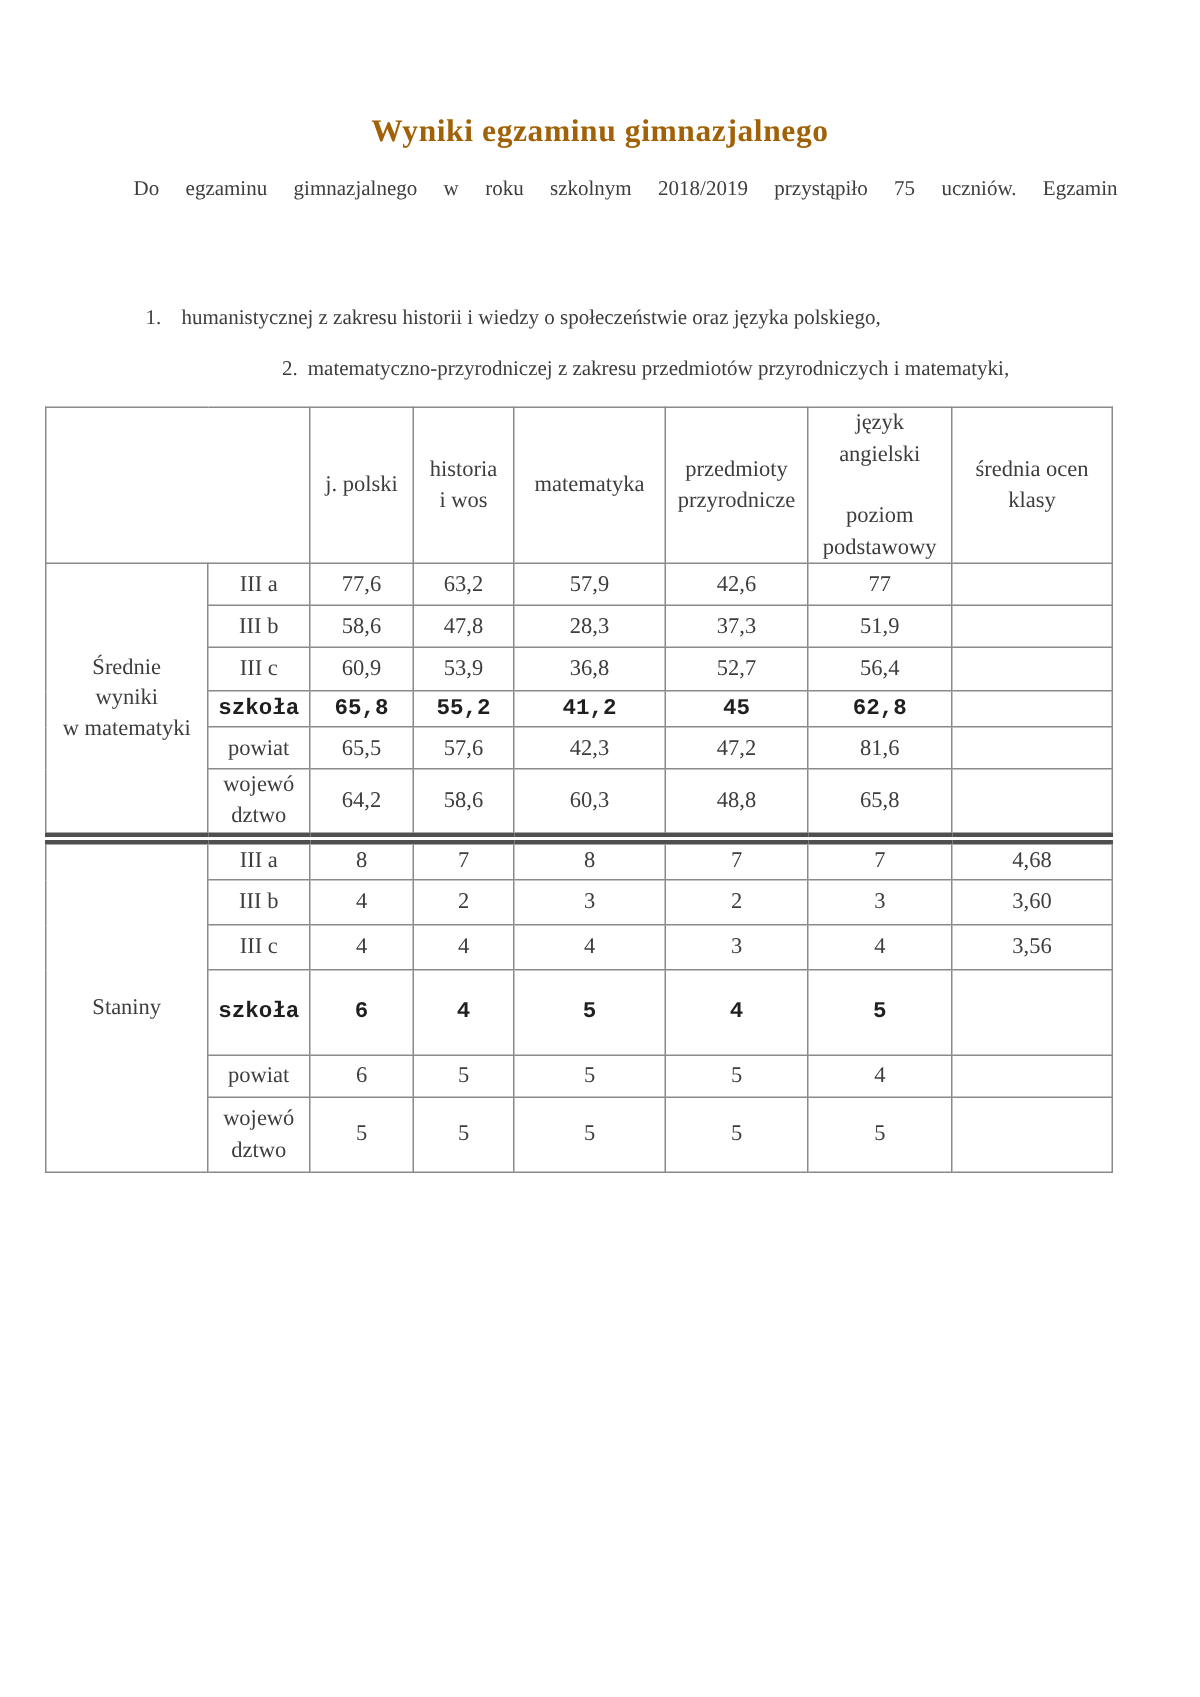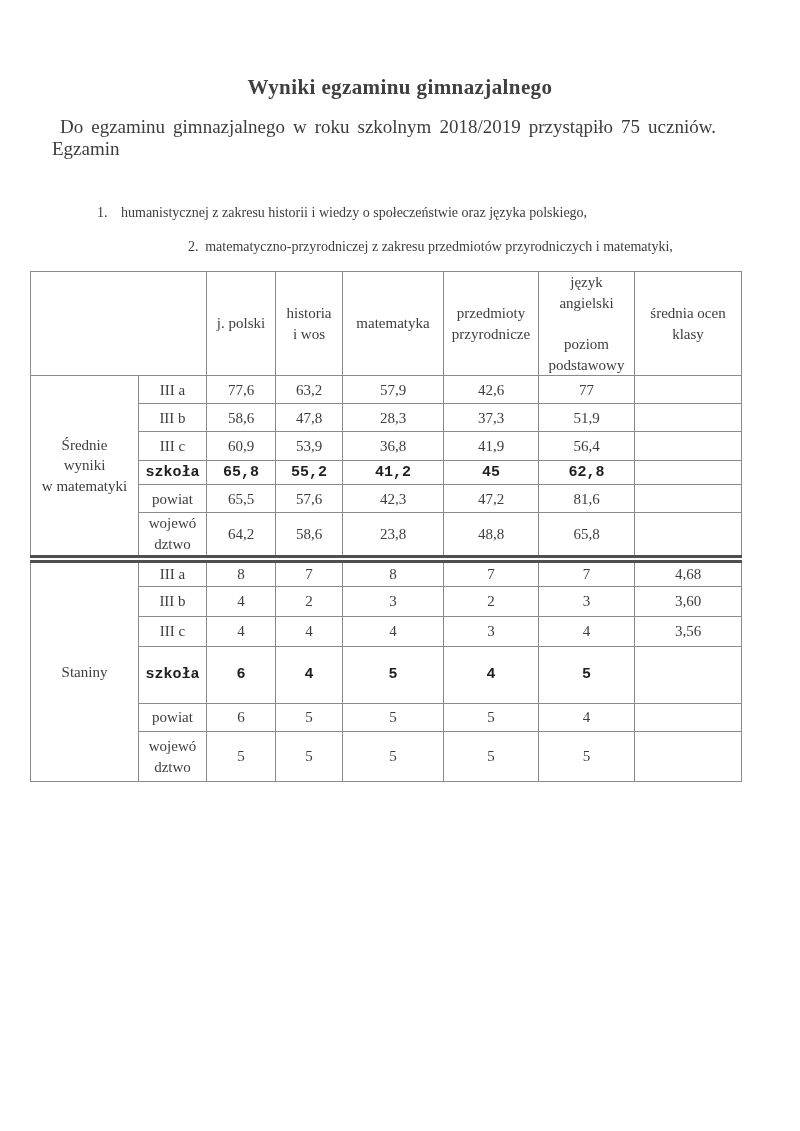--- a/index.html
+++ b/index.html
@@ -14,29 +14,29 @@
     overflow: hidden;
   }
   .doc-title {
     position: absolute;
     top: 75px;
     left: 0;
     width: 800px;
     text-align: center;
     font-size: 21px;
     font-weight: bold;
-    color: #404040;
+    color: #a16207;
     letter-spacing: 0.4px;
   }
   .intro {
     position: absolute;
     top: 116px;
-    left: 52px;
+    left: 81px;
     width: 664px;
-    font-size: 19px;
+    font-size: 14px;
     line-height: 22px;
   }
   .intro-line1 {
     text-align: justify;
     text-align-last: justify;
     text-indent: 8px;
   }
   .intro-line2 {
     text-align: left;
   }
@@ -154,21 +154,21 @@
       <td>28,3</td>
       <td>37,3</td>
       <td>51,9</td>
       <td></td>
     </tr>
     <tr style="height:29px">
       <td>III c</td>
       <td>60,9</td>
       <td>53,9</td>
       <td>36,8</td>
-      <td>41,9</td>
+      <td>52,7</td>
       <td>56,4</td>
       <td></td>
     </tr>
     <tr style="height:24px" class="bold-row">
       <td>szkoła</td>
       <td>65,8</td>
       <td>55,2</td>
       <td>41,2</td>
       <td>45</td>
       <td>62,8</td>
@@ -181,21 +181,21 @@
       <td>42,3</td>
       <td>47,2</td>
       <td>81,6</td>
       <td></td>
     </tr>
     <tr style="height:44px">
       <td>wojewó
 dztwo</td>
       <td>64,2</td>
       <td>58,6</td>
-      <td>23,8</td>
+      <td>60,3</td>
       <td>48,8</td>
       <td>65,8</td>
       <td></td>
     </tr>
 
     <tr style="height:28px" class="sec2-start">
       <td class="group-cell" rowspan="6">Staniny</td>
       <td>III a</td>
       <td>8</td>
       <td>7</td>

